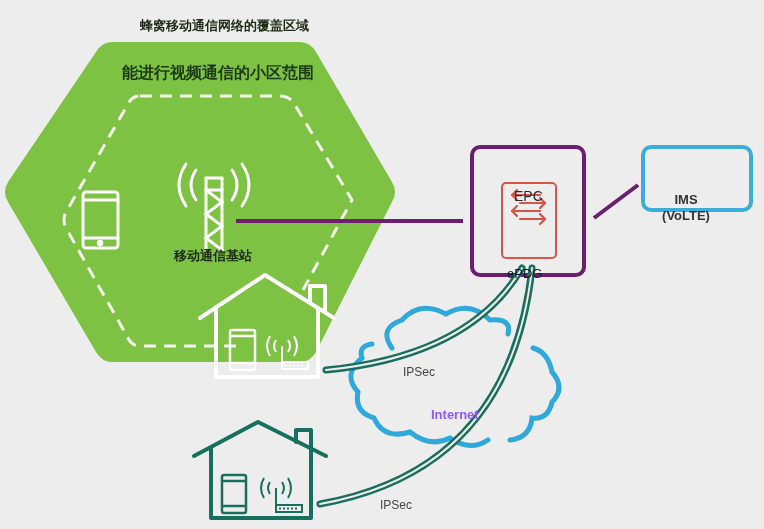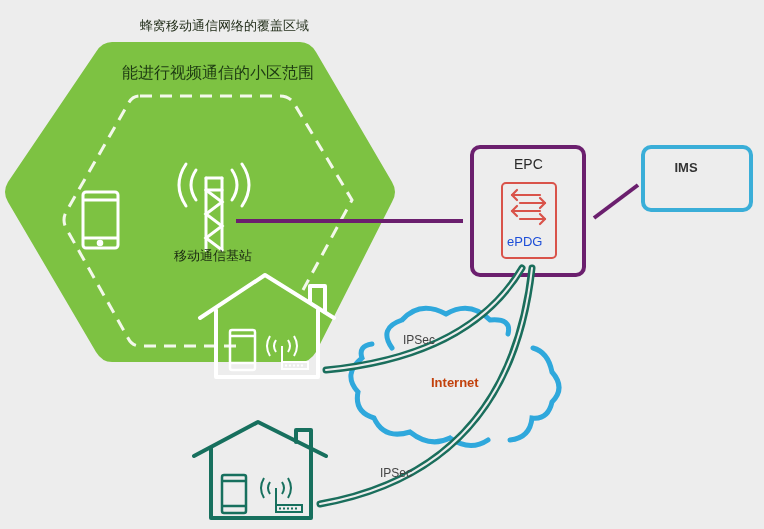--- a/index.html
+++ b/index.html
@@ -1,28 +1,28 @@
 <!DOCTYPE html>
 <html><head>
 <meta charset="utf-8">
 <style>
   html, body { margin:0; padding:0; }
   body { width:764px; height:529px; background:#ededed; overflow:hidden; position:relative;
          font-family:"DejaVu Sans", sans-serif; }
   svg.diagram { position:absolute; left:0; top:0; }
   .lbl { position:absolute; white-space:nowrap; }
-  .title-cn { font-family:"DejaVu Serif", serif; font-weight:normal; color:#1e2a16; }
+  .title-cn { font-family:"DejaVu Serif", serif; font-weight:bold; color:#1e2a16; }
   #coverage-title { left:140px; top:17px; font-size:13px; }
   #video-cell-title { left:122px; top:63px; font-size:16px; color:#1d3a12; }
   #base-station-label { left:174px; top:247px; font-size:13px; color:#1b2a12; }
-  .sans { font-family:"Liberation Sans", sans-serif; color:#333; }
+  .sans { font-family:"Liberation Sans", sans-serif; color:#333;margin-top:32px; }
   #epc-label { left:514px; top:156px; font-size:14px; color:#2a2a2a; }
-  #epdg-label { left:507px; top:234px; font-size:13px; color:#1d4ed8; }
+  #epdg-label { left:507px; top:234px; font-size:13px; color:#0f172a; }
   #ims-label { left:642px; top:160px; width:88px; text-align:center; font-size:13px; font-weight:bold; color:#333; line-height:16px; }
-  #internet-label { left:431px; top:375px; font-size:13px; font-weight:bold; color:#c2410c; }
+  #internet-label { left:431px; top:375px; font-size:13px; font-weight:bold; color:#8b5cf6; }
   #ipsec-1 { left:403px; top:333px; font-size:12px; color:#444; }
   #ipsec-2 { left:380px; top:466px; font-size:12px; color:#444; }
 </style>
 </head>
 <body>
 
 <svg class="diagram" width="764" height="529" viewBox="0 0 764 529">
 
   <path d="M112,42 L300,42 Q310,42 316,52 L392,182 Q398,192 392,202 L316,352 Q310,362 300,362 L112,362 Q102,362 96,352 L8,202 Q2,192 8,182 L96,52 Q102,42 112,42 Z" fill="#7dc242"></path>
 
@@ -119,16 +119,17 @@
   </g>
 </svg>
 
 <div class="lbl title-cn" id="coverage-title">蜂窝移动通信网络的覆盖区域</div>
 <div class="lbl title-cn" id="video-cell-title">能进行视频通信的小区范围</div>
 <div class="lbl title-cn" id="base-station-label">移动通信基站</div>
 <div class="lbl sans" id="epc-label">EPC</div>
 <div class="lbl sans" id="epdg-label">ePDG</div>
 <div class="lbl sans" id="ims-label">
   <div>IMS</div>
+  <div>(VoLTE)</div>
 </div>
 <div class="lbl sans" id="internet-label">Internet</div>
 <div class="lbl sans" id="ipsec-1">IPSec</div>
 <div class="lbl sans" id="ipsec-2">IPSec</div>
 
 </body></html>

